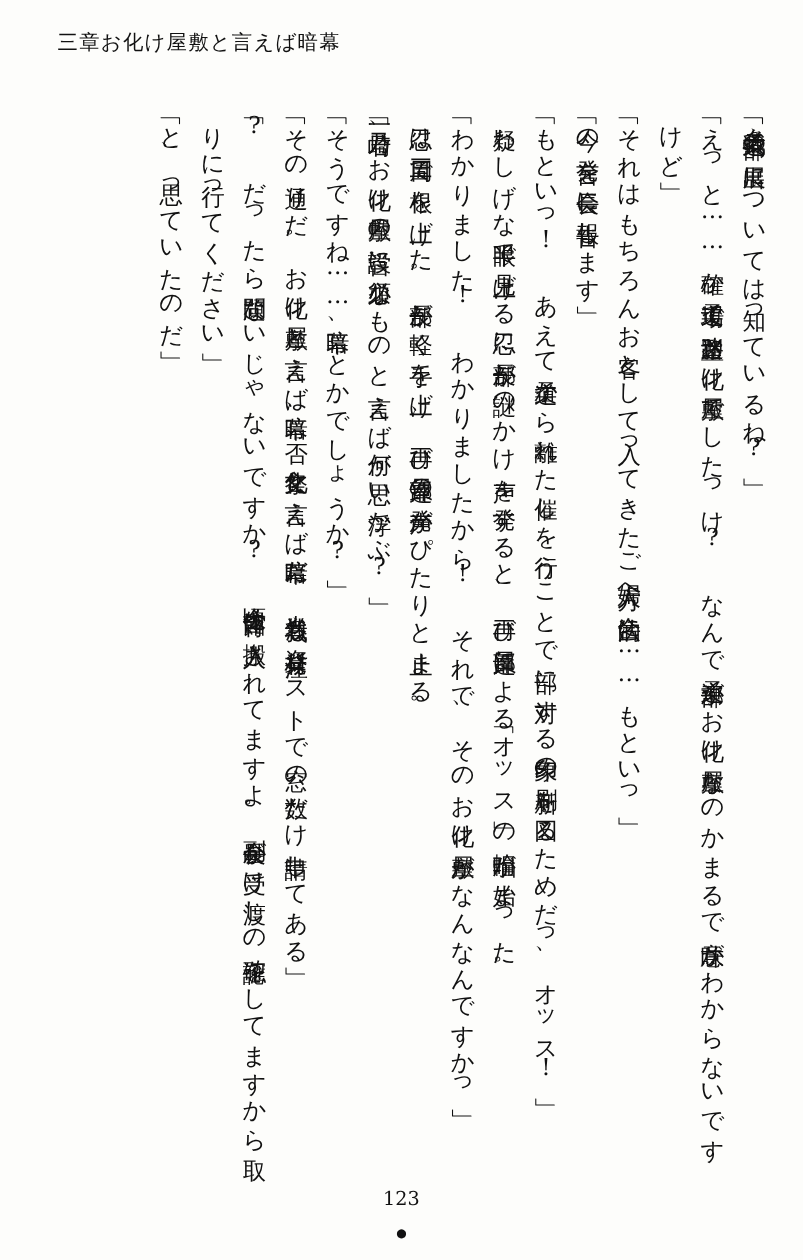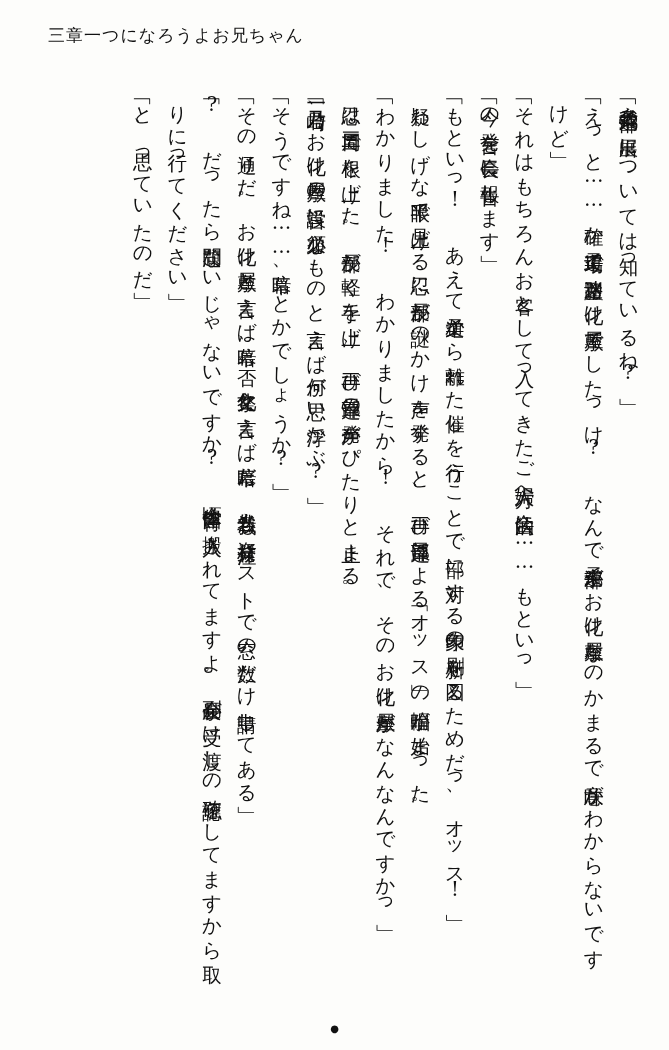--- a/index.html
+++ b/index.html
@@ -78,34 +78,35 @@
     color: #111;
     line-height: 10px;
   }
 </style>
 </head>
 <body>
 
 <div id="page">
 
   <div id="header">
-    <span class="chap-num">三章</span><span class="chap-title">一つになろうよお兄ちゃん</span>
+    <span class="chap-num">三章</span><span class="chap-title">お化け屋敷と言えば暗幕</span>
   </div>
 
   <div id="body-text">
     <p class="indent">「我々柔道部の出展については知っているね?」</p>
     <p class="indent">「えっと……確か柔道場で迷路型お化け屋敷でしたっけ?　なんで柔道部がお化け屋敷なのかまるで意味がわからないですけど」</p>
     <p class="indent">「それはもちろんお客として入ってきたご婦人方へ合法的に……もといっ」</p>
     <p class="indent">「今の発言を会長に報告します」</p>
     <p class="indent">「もといっ!　あえて柔道から離れた催しを行うことで部に対する印象の刷新を図るためだっ、オッス!」</p>
     <p class="indent">疑わしげな半眼で見上げる忍に部長が謎のかけ声を発すると、再び部員達による「オッス」の輪唱が始まった。</p>
     <p class="indent">「わかりました!　わかりましたから!　それで、そのお化け屋敷がなんなんですかっ」</p>
     <p class="indent">忍は三周目で根を上げた。部長が軽く手を上げ、再び部員達の発声がぴたりと止まる。</p>
     <p class="indent">「一乃崎君、お化け屋敷の設営に必須なものと言えば何が思い浮かぶ?」</p>
     <p class="indent">「そうですね……暗幕、とかでしょうか?」</p>
     <p class="indent">「その通りだ。お化け屋敷と言えば暗幕、否、文化祭と言えば暗幕だ。当然我々も資材発注リストで窓の数だけ申請してある」</p>
     <p class="indent">「?　だったら問題ないじゃないですか?　今頃体育館に搬入されてますよ。副会長が受け渡しの確認をしてますから取りに行ってください」</p>
     <p class="indent">「と、思っていたのだ」</p>
   </div>
 
+  <div id="page-number">123</div>
   <div id="page-dot">●</div>
 
 </div>
 
 </body></html>

